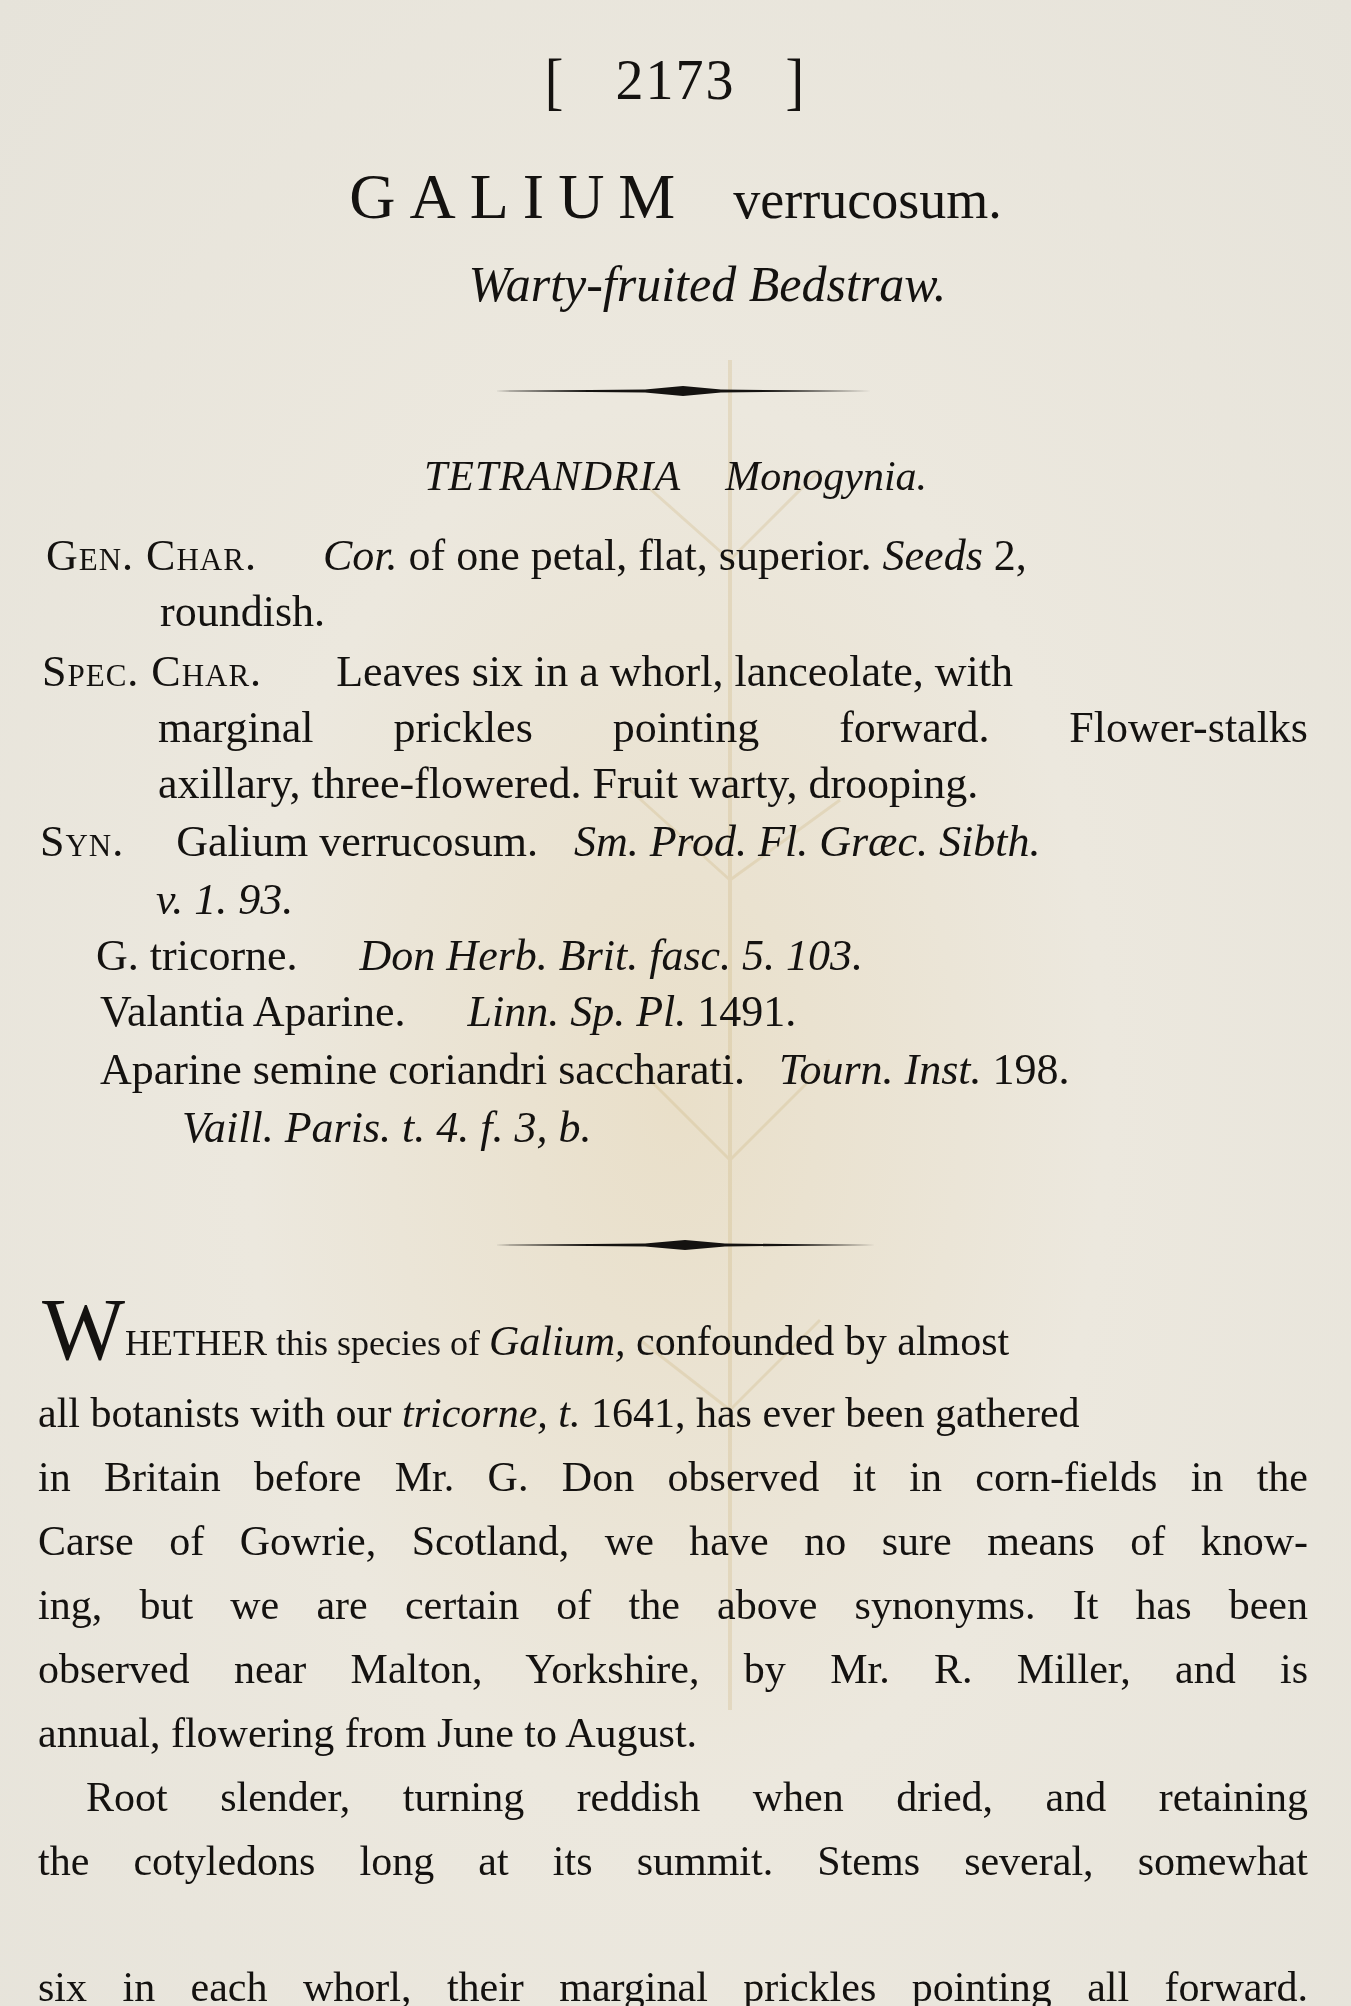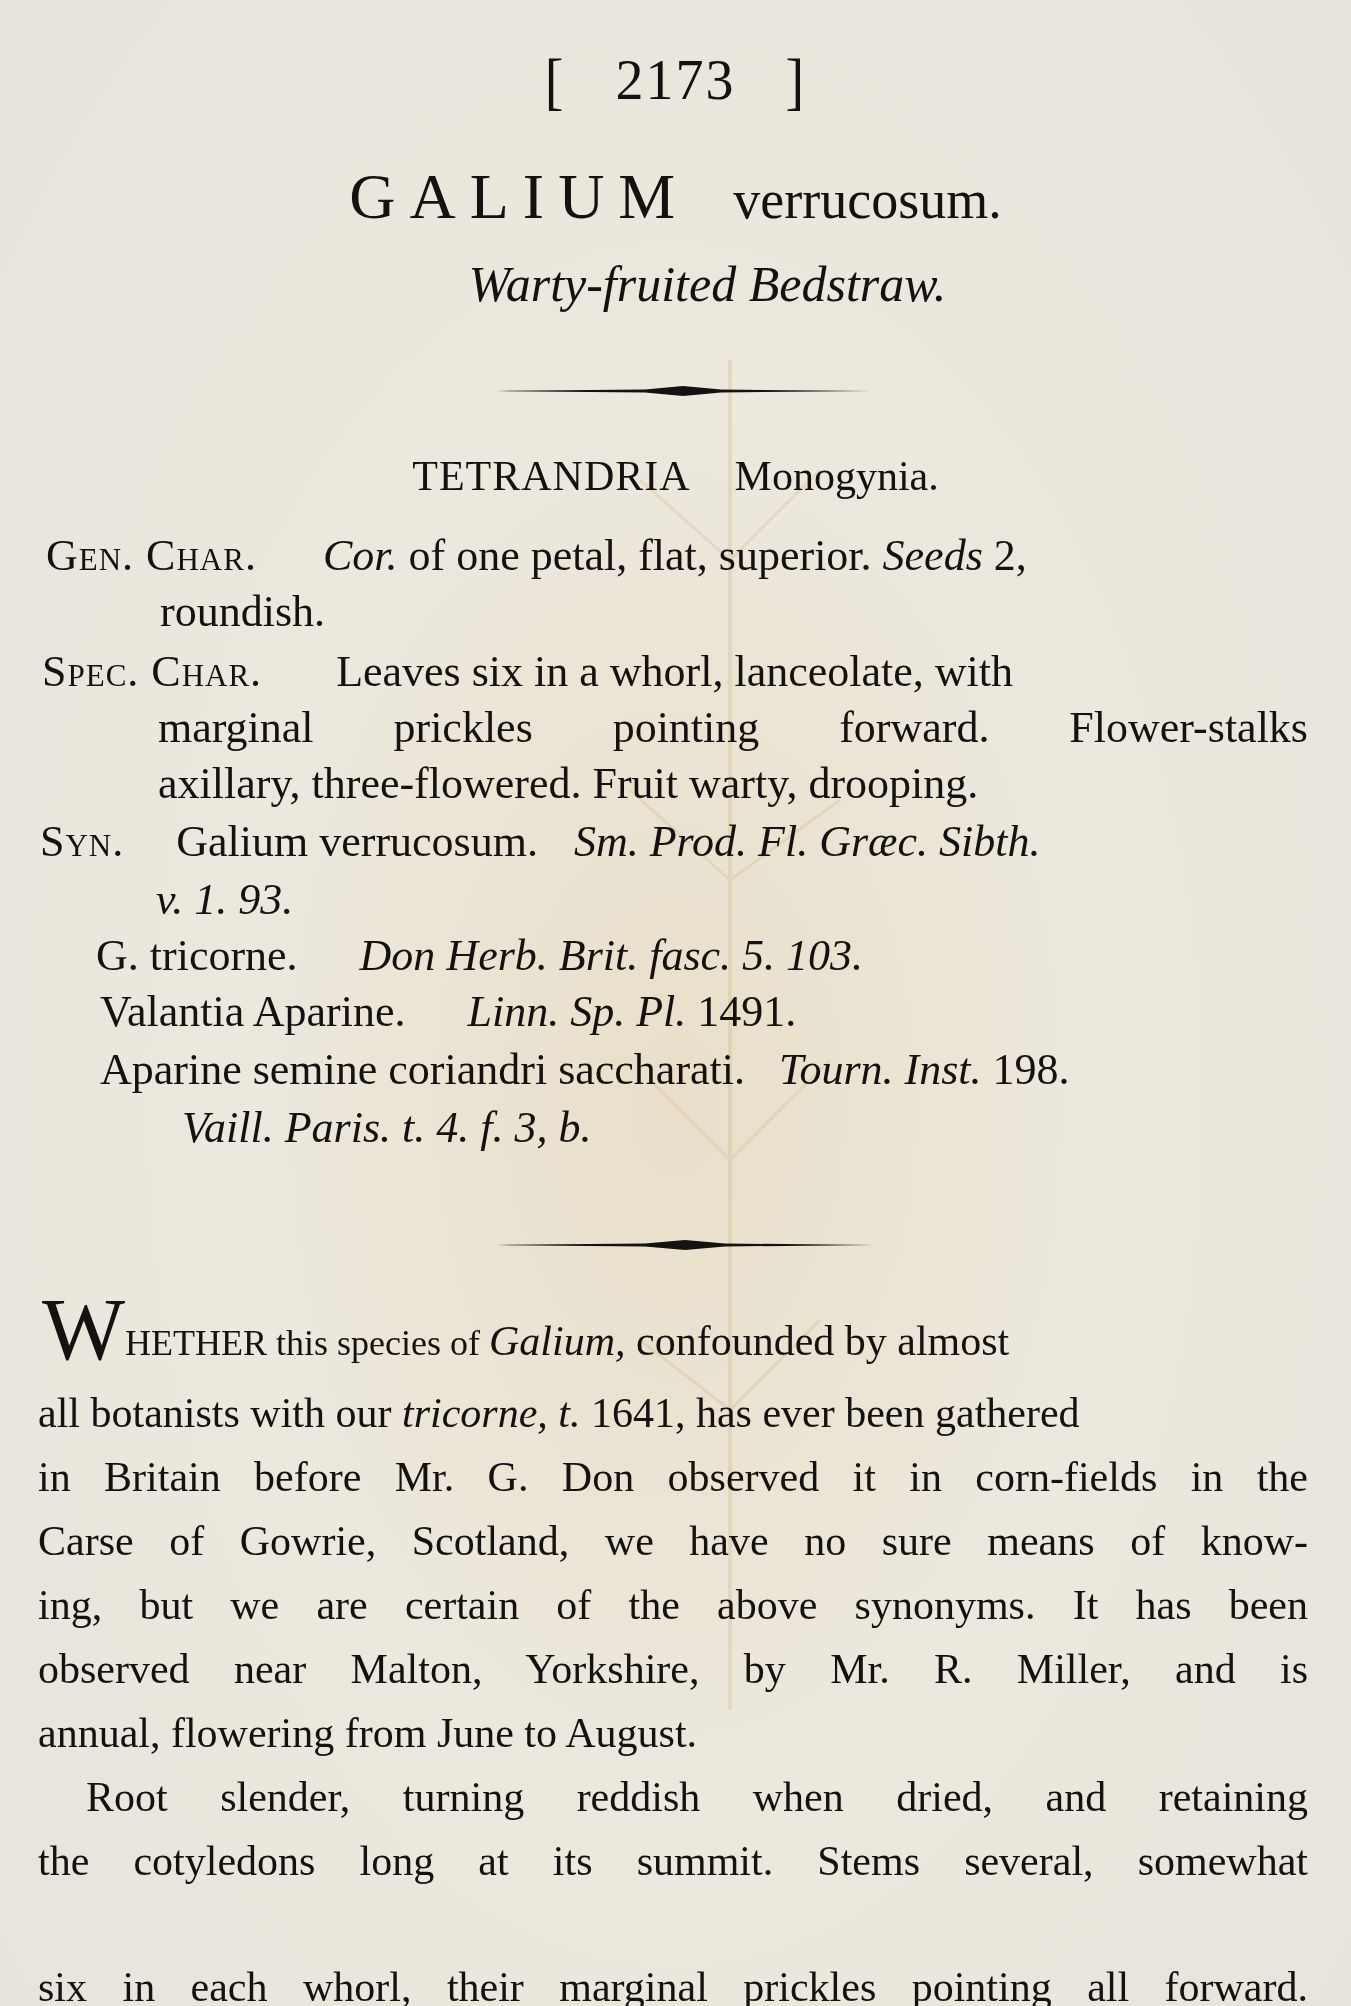--- a/index.html
+++ b/index.html
@@ -14,21 +14,21 @@
   .page { position: absolute; left: 0; top: 0; width: 1351px; height: 2006px; }
   .abs { position: absolute; white-space: nowrap; }
   .plate { left: 0; width: 1351px; top: 48px; text-align: center; font-size: 56px; letter-spacing: 2px; }
   .plate .br { display: inline-block; margin: 0 34px; font-weight: normal; transform: scaleY(1.15); }
   .title { left: 0; width: 1351px; top: 160px; text-align: center; font-size: 64px; }
   .title .genus { letter-spacing: 14px; margin-right: 44px; margin-top: 45px; }
   .title .species { font-size: 54px; }
   .common { left: 0; width: 1351px; top: 255px; text-align: center; font-size: 50px; font-style: italic; margin-left: 32px; }
   .rule { left: 495px; width: 376px; top: 386px; height: 10px; }
   .rule2 { left: 495px; width: 380px; top: 1240px; height: 10px; }
-  .classif { left: 0; width: 1351px; top: 452px; text-align: center; font-size: 42px; }
+  .classif { left: 0; width: 1351px; top: 452px; text-align: center; font-size: 42px; font-style: italic; }
   .classif .a { margin-right: 44px; letter-spacing: 1px; }
   .row { font-size: 44px; line-height: 56px; }
   .sc { font-variant: small-caps; letter-spacing: 1px; }
   .it { font-style: italic; text-align: center; }
   .justify { white-space: normal; text-align: justify; text-align-last: justify; }
   .dropcap { font-size: 88px; line-height: 60px; vertical-align: -4px; }
   .body-line { left: 38px; width: 1270px; font-size: 42px; line-height: 50px; }
   .stain { position: absolute; left: 600px; top: 360px; width: 260px; height: 1350px; opacity: 0.25; }
 </style>
 </head>

